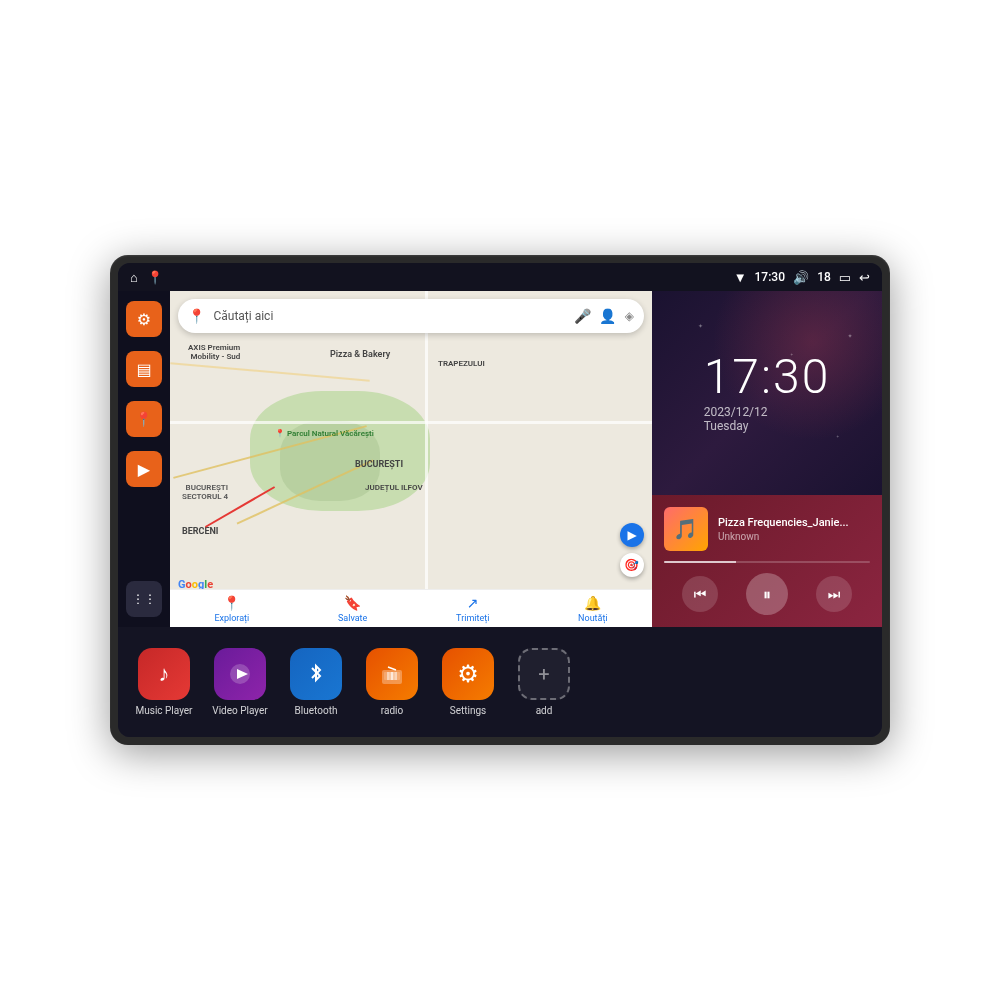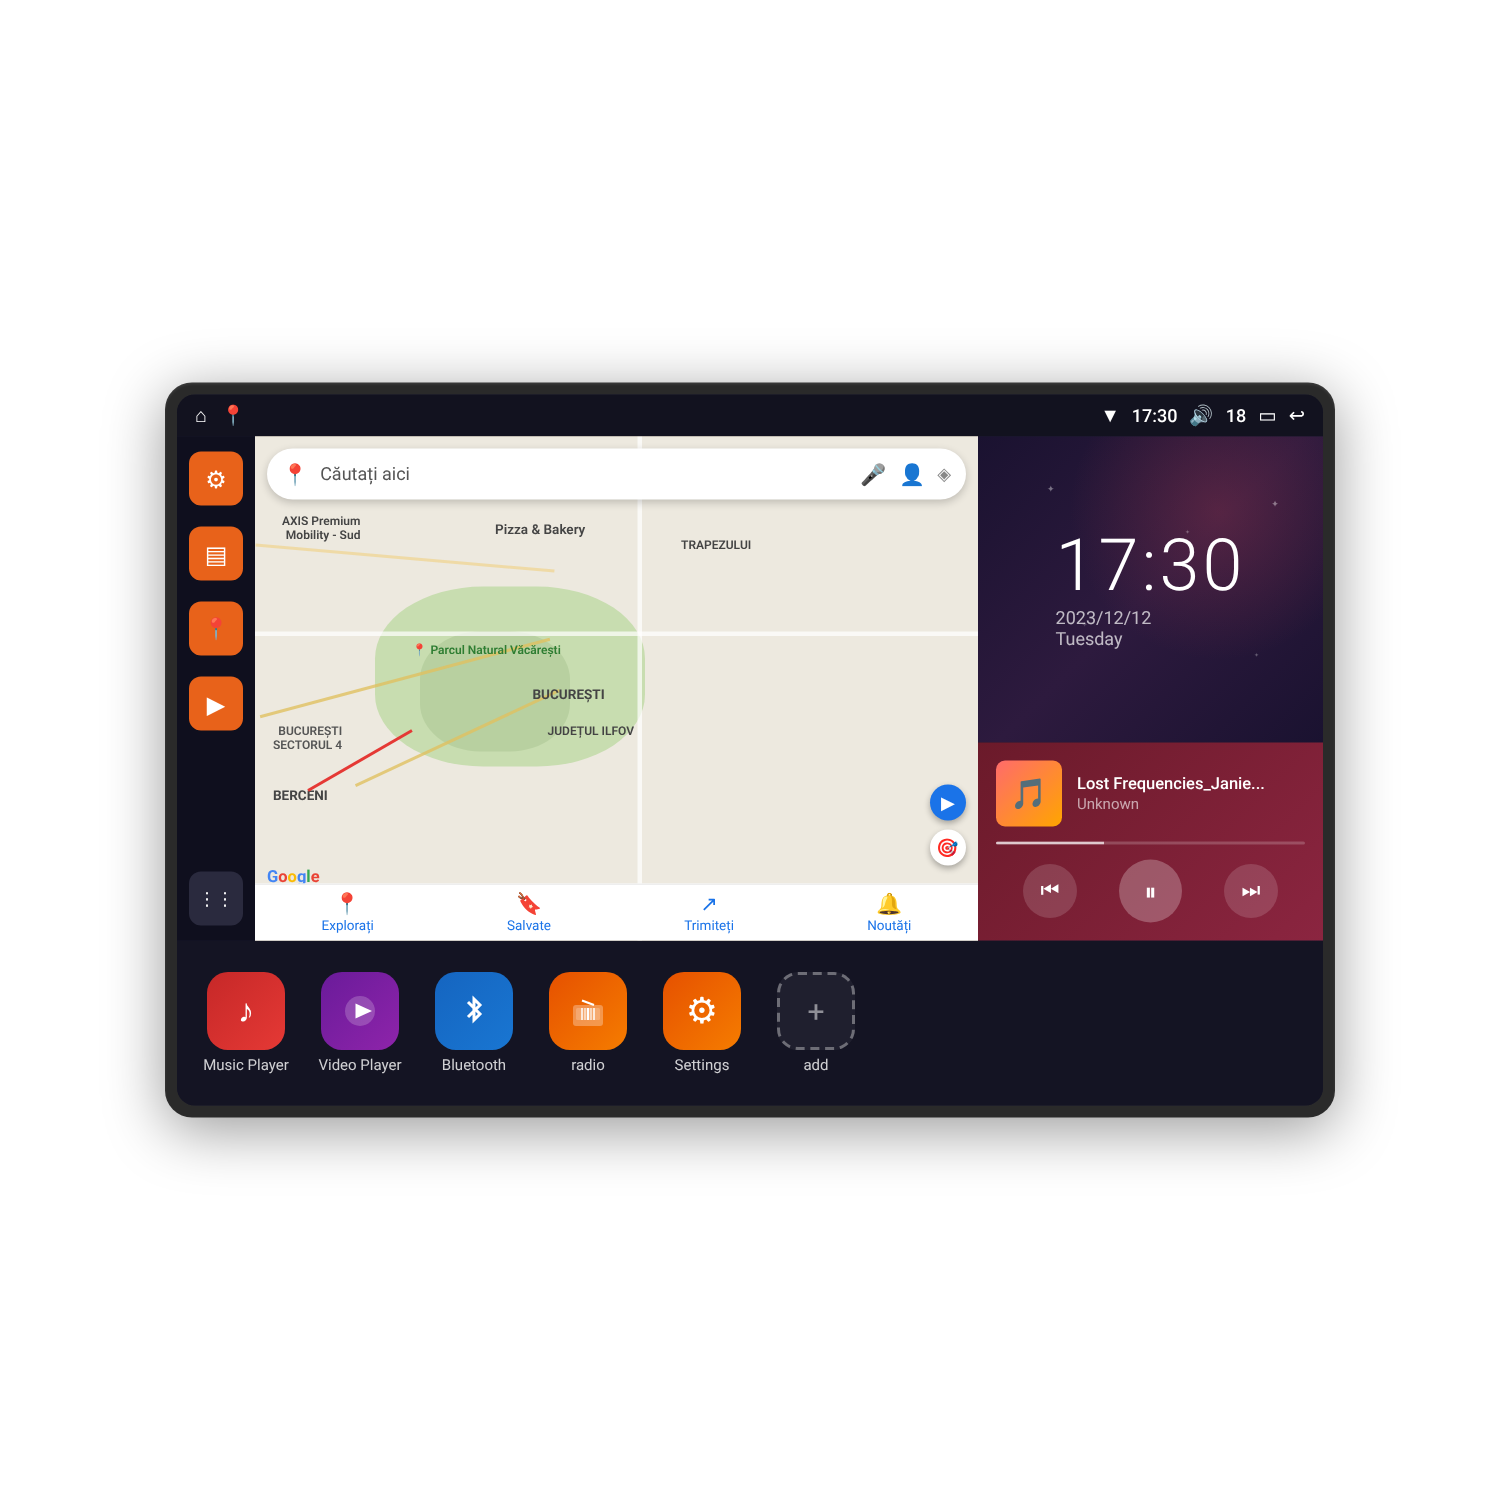--- a/index.html
+++ b/index.html
@@ -447,21 +447,21 @@
             <div class="map-road" style="width:3px;height:100%;top:0;left:255px;background:#ffffff;opacity:0.7;"></div>
             <div class="map-road" style="width:100%;height:3px;top:130px;left:0;background:#ffffff;opacity:0.7;"></div>
             <div class="map-road" style="width:200px;height:2px;top:160px;left:0;background:#e0c060;opacity:0.8;transform:rotate(-15deg);"></div>
             <div class="map-road" style="width:150px;height:2px;top:200px;left:60px;background:#e0c060;opacity:0.8;transform:rotate(-25deg);"></div>
             <div class="map-road" style="width:200px;height:2px;top:80px;left:0;background:#f0d080;opacity:0.6;transform:rotate(5deg);"></div>
 
             <div style="position:absolute;width:80px;height:2px;top:215px;left:30px;background:#e53935;transform:rotate(-30deg);z-index:2;"></div>
 
             <span class="map-label" style="top:52px;left:18px;font-size:8px;">AXIS Premium<br>Mobility - Sud</span>
             <span class="map-label" style="top:58px;left:160px;">Pizza &amp; Bakery</span>
-            <span class="map-label" style="top:68px;left:284px;font-size:8px;">TRAPEZULUI</span>
+            <span class="map-label" style="top:68px;left:268px;font-size:8px;">TRAPEZULUI</span>
             <span class="map-label" style="top:138px;left:105px;text-align:center;font-size:8px;color:#2e7d32;">📍 Parcul Natural Văcărești</span>
             <span class="map-label" style="top:192px;left:12px;font-size:8px;color:#555;">BUCUREȘTI<br>SECTORUL 4</span>
             <span class="map-label" style="top:168px;left:185px;font-size:9px;font-weight:700;">BUCUREȘTI</span>
             <span class="map-label" style="top:192px;left:195px;font-size:8px;">JUDEȚUL ILFOV</span>
             <span class="map-label" style="top:235px;left:12px;font-size:9px;font-weight:700;">BERCENI</span>
 
             <div style="position:absolute;bottom:50px;right:8px;width:24px;height:24px;background:white;border-radius:50%;display:flex;align-items:center;justify-content:center;box-shadow:0 2px 4px rgba(0,0,0,0.3);font-size:12px;">🎯</div>
             <div style="position:absolute;bottom:80px;right:8px;width:24px;height:24px;background:#1a73e8;border-radius:50%;display:flex;align-items:center;justify-content:center;box-shadow:0 2px 4px rgba(0,0,0,0.3);font-size:12px;color:white;">▶</div>
 
             <div style="position:absolute;bottom:36px;left:8px;font-size:11px;font-weight:bold;">
@@ -518,21 +518,21 @@
             </div>
           </div>
         </div>
 
         <div class="music-widget">
           <div class="music-info">
             <div class="album-art">
               <span>🎵</span>
             </div>
             <div class="music-text">
-              <div class="music-title">Lost Frequencies_Janie...</div>
+              <div class="music-title">Pizza Frequencies_Janie...</div>
               <div class="music-artist">Unknown</div>
             </div>
           </div>
           <div class="progress-bar">
             <div class="progress-fill"></div>
           </div>
           <div class="music-controls">
             <div class="ctrl-btn">
               <span>⏮</span>
             </div>

